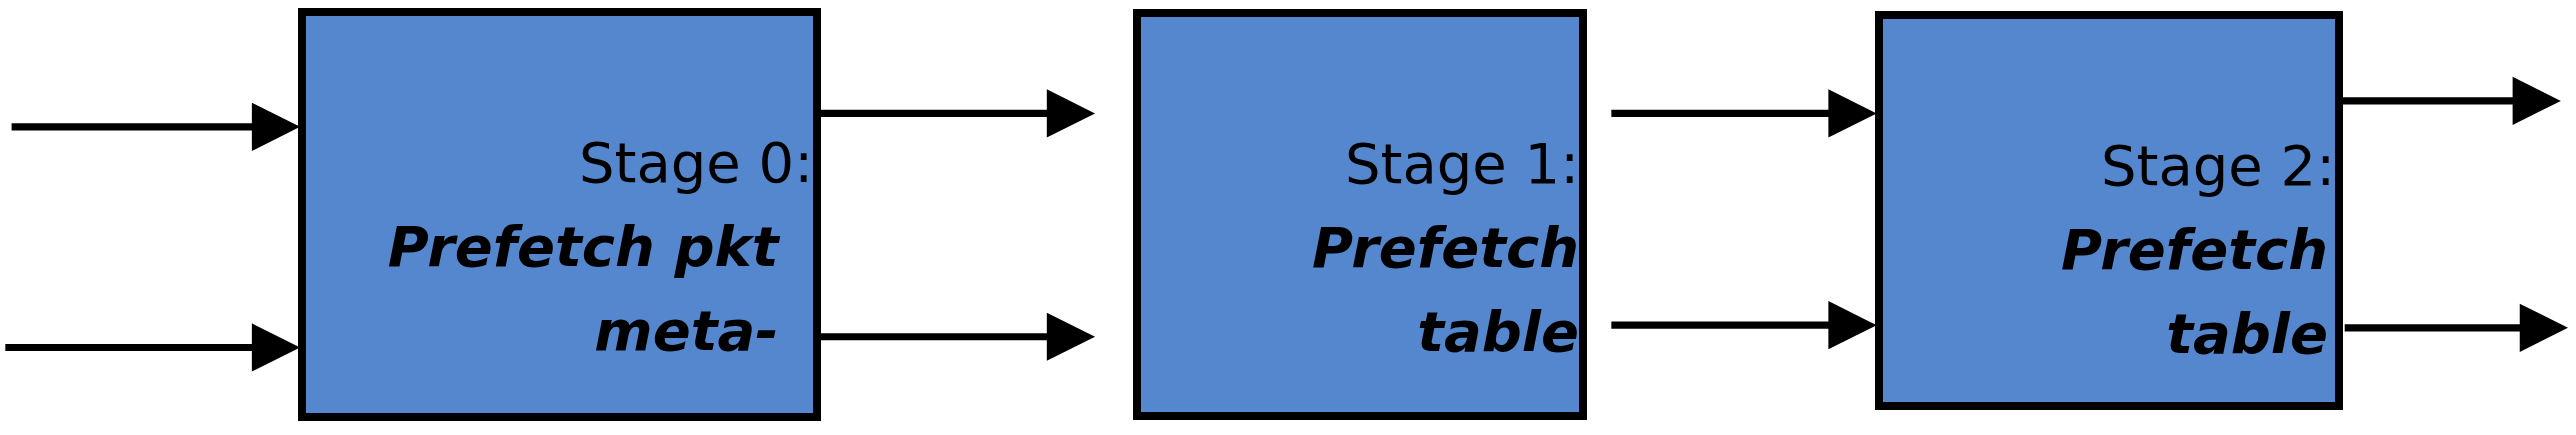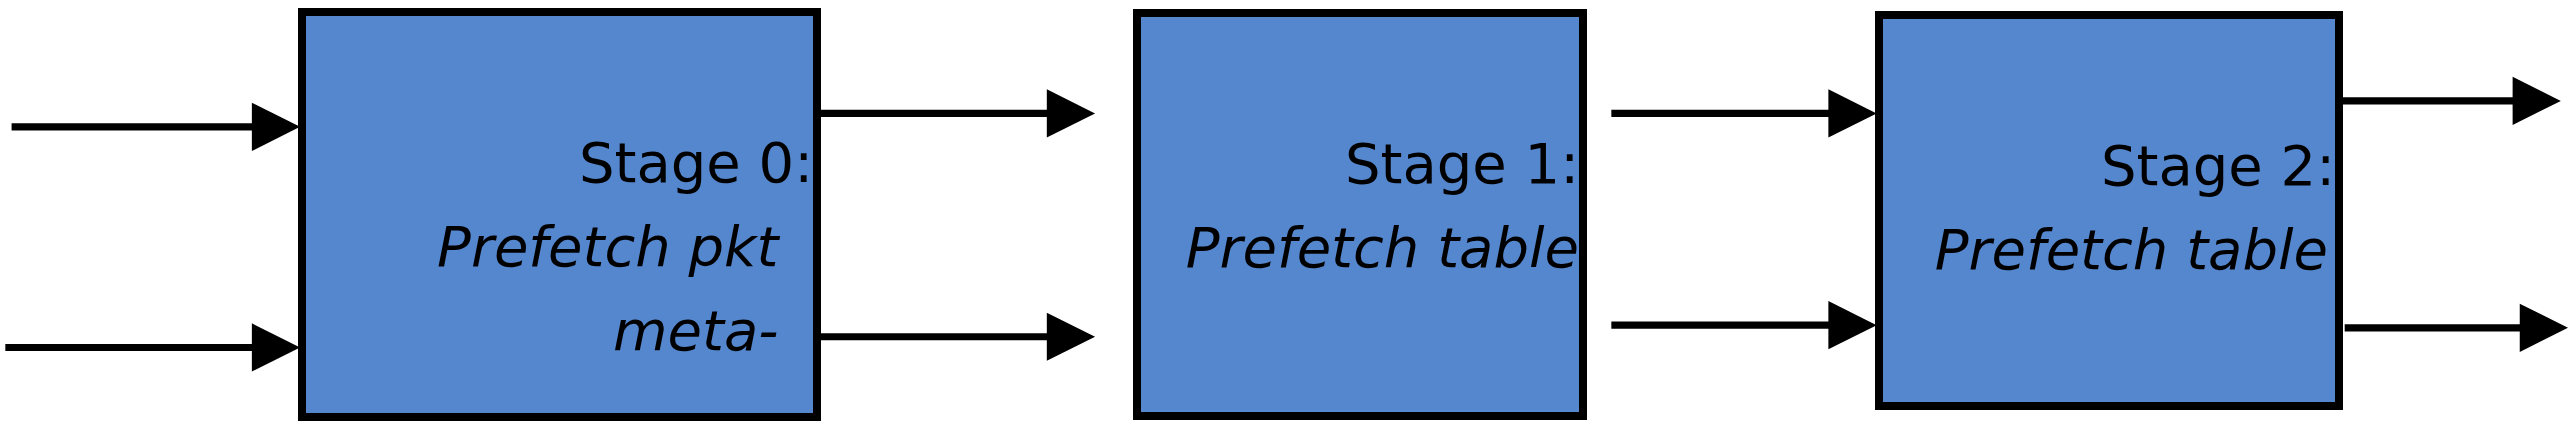--- a/index.html
+++ b/index.html
@@ -42,20 +42,21 @@
     padding-top: 105px;
   }
   .stage-0 { left: 298px;  top: 8px;  width: 523px; height: 413px; }
   .stage-1 { left: 1093px; top: 9px; width: 454px; height: 411px; margin-left: 40px; }
   .stage-2 { left: 1875px; top: 10.7px; width: 468px; height: 399px; }
   .stage-title { font-style: normal; }
   .stage-subtitle {
     font-style: italic;
     max-width: 438px;
     margin: 0 auto;
+    font-weight: bold;
   }
 </style>
 </head>
 <body>
 
 <div class="canvas">
 
   <svg class="arrow-layer" viewBox="0 0 2882 487">
     <g>
       <line x1="12" y1="142" x2="292" y2="142"></line>

